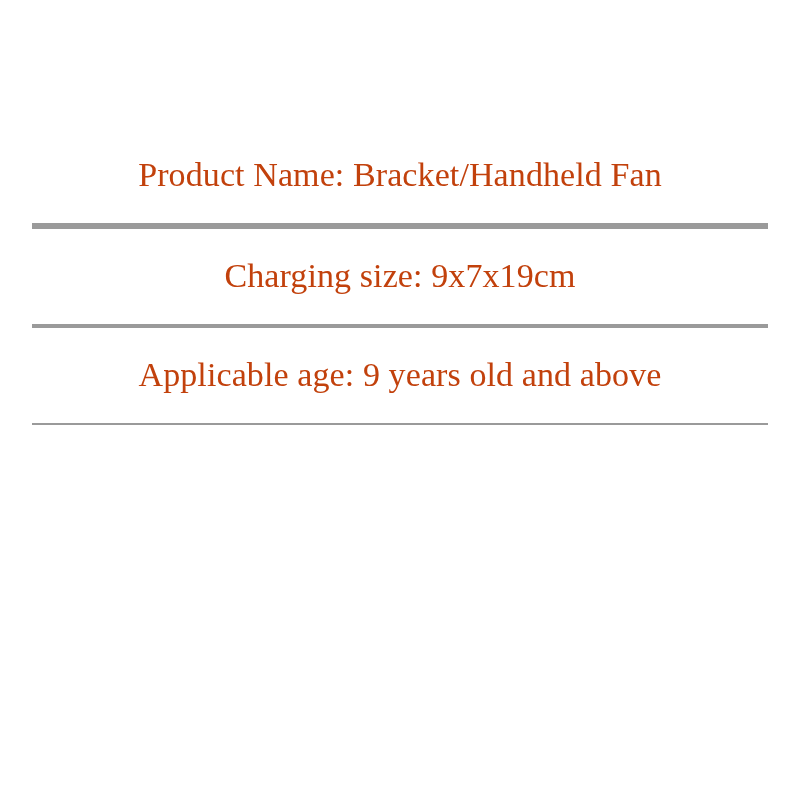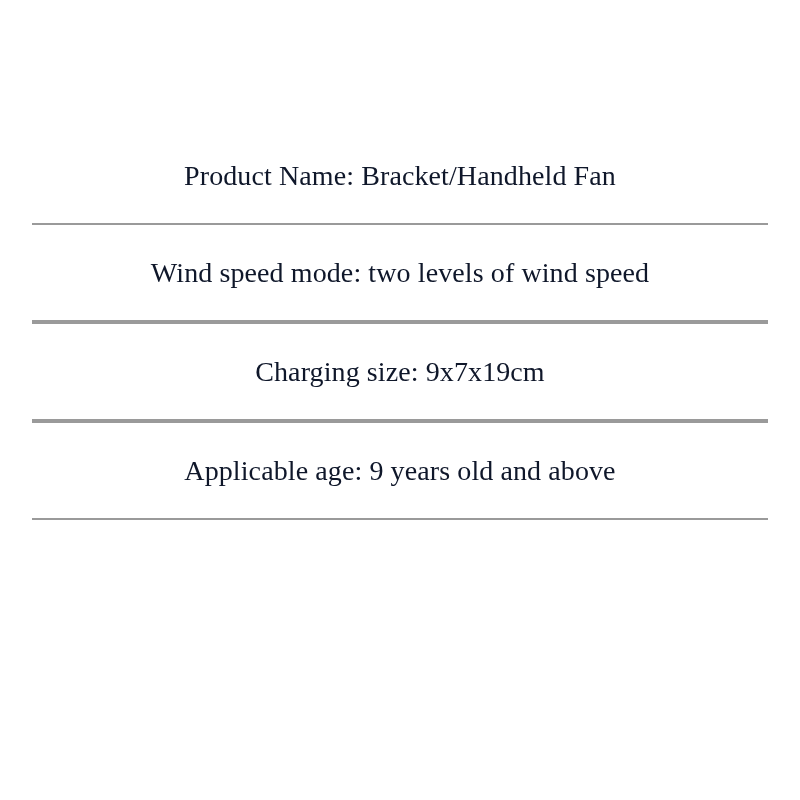--- a/index.html
+++ b/index.html
@@ -24,47 +24,44 @@
     align-items: stretch;
   }
   .spec-row {
     height: 95px;
     display: flex;
     align-items: center;
     justify-content: center;
     box-sizing: border-box;
   }
   .spec-text {
-    font-size: 28px;
+    font-size: 34px;
     line-height: 1.2;
     text-align: center;
     white-space: nowrap;
-    color: #0f172a;
+    color: #c2410c;
     letter-spacing: 0.1px;
   }
   .divider {
     height: 2px;
     background: #9a9a9a;
     margin: 0 32px;
     flex: 0 0 auto;
   }
 </style>
 </head>
 <body>
 
 <div class="spec-sheet">
 
   <div class="spec-row">
     <span class="spec-text">Product Name: Bracket/Handheld Fan</span>
   </div>
   <div class="divider"></div>
 
-  <div class="spec-row">
-    <span class="spec-text">Wind speed mode: two levels of wind speed</span>
-  </div>
   <div class="divider"></div>
 
   <div class="divider"></div>
 
   <div class="spec-row">
     <span class="spec-text">Charging size: 9x7x19cm</span>
   </div>
   <div class="divider"></div>
 
   <div class="divider"></div>

